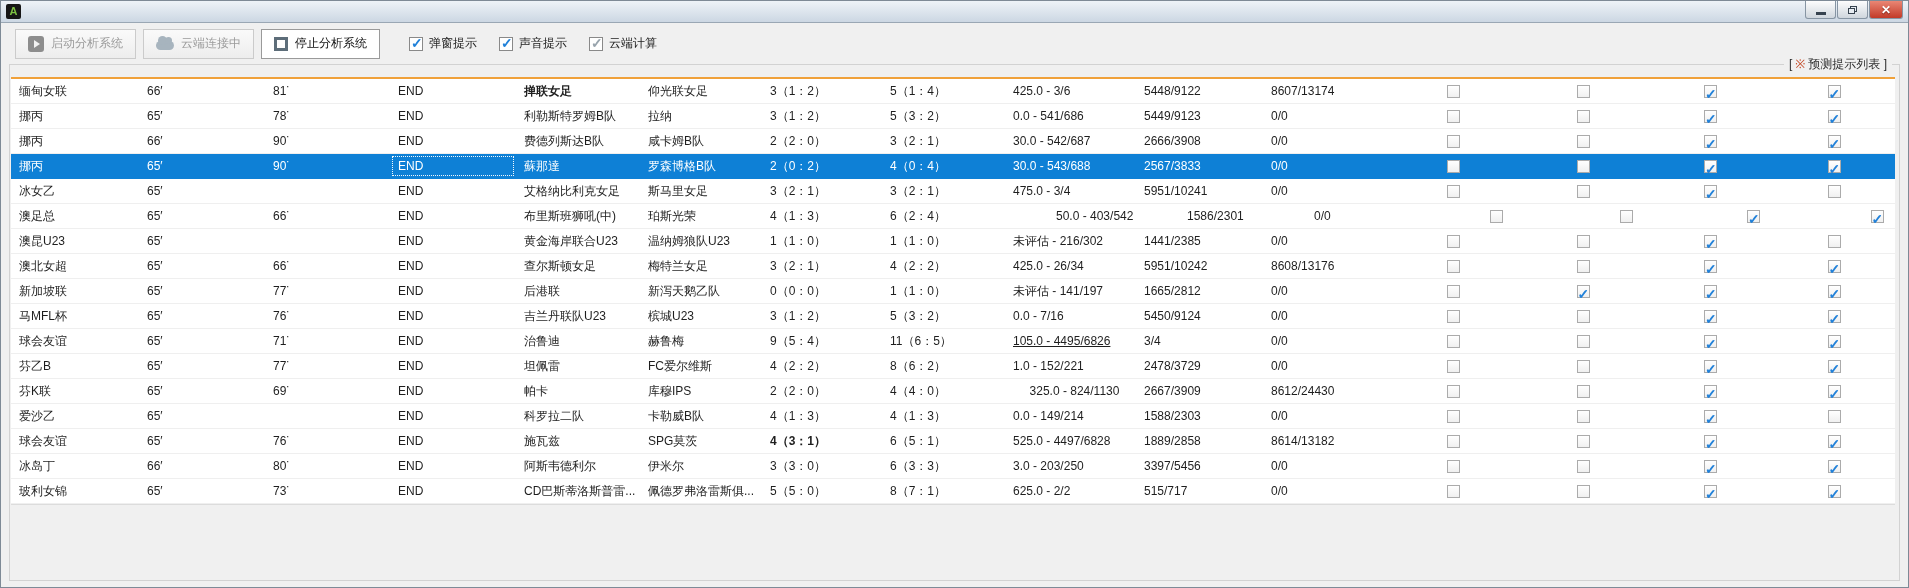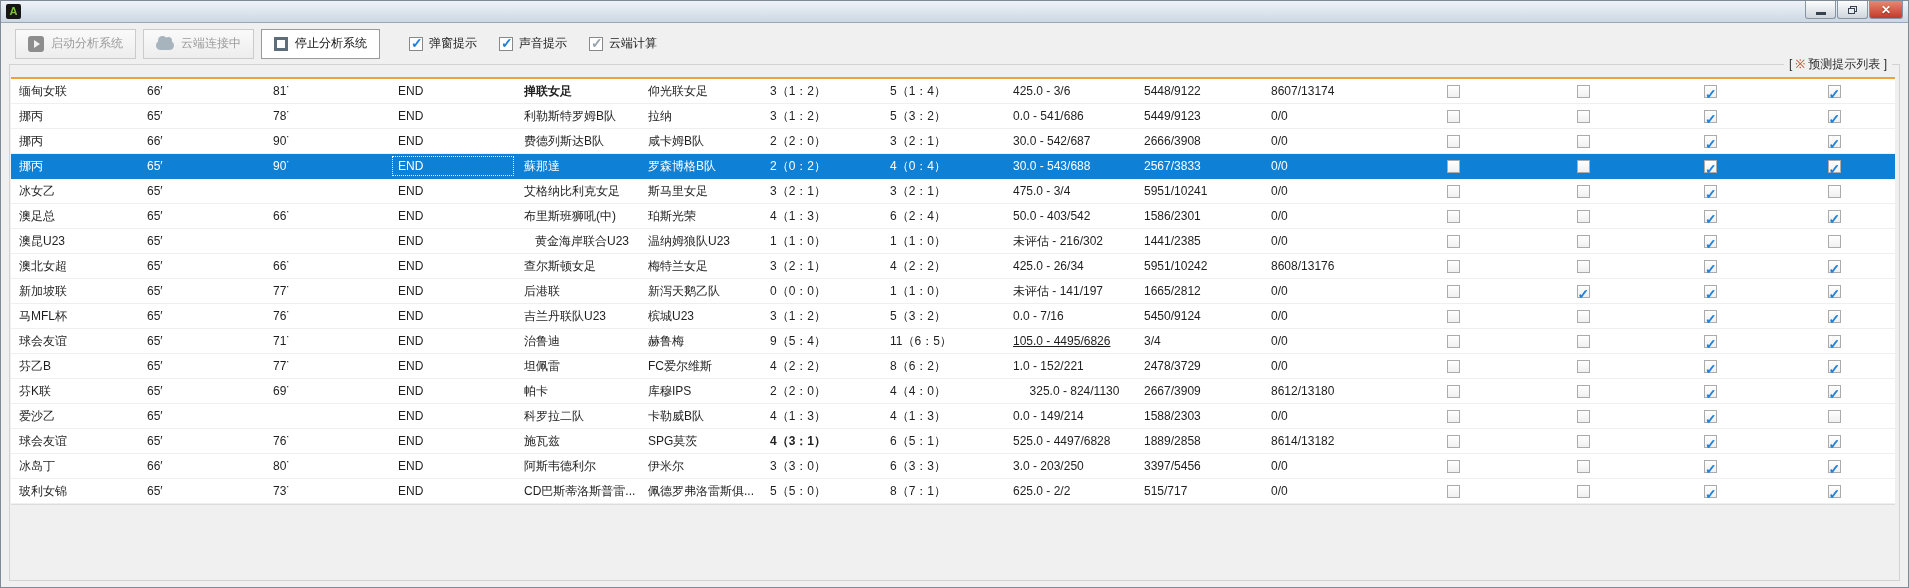--- a/index.html
+++ b/index.html
@@ -257,42 +257,42 @@
           </div>
           <div class="trow">
             <div class="tcell" style="width: 128px;">澳足总</div>
             <div class="tcell" style="width: 126px;">65′</div>
             <div class="tcell" style="width: 125px;">66˙</div>
             <div class="tcell" style="width: 126px;">END</div>
             <div class="tcell" style="width: 124px;">布里斯班狮吼(中)</div>
             <div class="tcell" style="width: 122px;">珀斯光荣</div>
             <div class="tcell" style="width: 120px;">4（1：3）</div>
             <div class="tcell" style="width: 123px;">6（2：4）</div>
-            <div class="tcell" style="width: 131px;">50.0 - 403/542</div>
+            <div class="tcell" style="width: 131px; margin-left: 43px;">50.0 - 403/542</div>
             <div class="tcell" style="width: 127px;">1586/2301</div>
             <div class="tcell" style="width: 126px;">0/0</div>
             <div class="tcell center" style="width: 129px;">
               <span class="grid-cb"></span>
             </div>
             <div class="tcell center" style="width: 130px;">
               <span class="grid-cb"></span>
             </div>
             <div class="tcell center" style="width: 125px;">
               <span class="grid-cb checked"></span>
             </div>
             <div class="tcell center" style="width: 122px;">
               <span class="grid-cb checked"></span>
             </div>
           </div>
           <div class="trow">
             <div class="tcell" style="width: 128px;">澳昆U23</div>
             <div class="tcell" style="width: 126px;">65′</div>
             <div class="tcell" style="width: 125px;"></div>
             <div class="tcell" style="width: 126px;">END</div>
-            <div class="tcell" style="width: 124px; text-align: center;">黄金海岸联合U23</div>
+            <div class="tcell" style="width: 124px;">黄金海岸联合U23</div>
             <div class="tcell" style="width: 122px;">温纳姆狼队U23</div>
             <div class="tcell" style="width: 120px;">1（1：0）</div>
             <div class="tcell" style="width: 123px;">1（1：0）</div>
             <div class="tcell" style="width: 131px;">未评估 - 216/302</div>
             <div class="tcell" style="width: 127px;">1441/2385</div>
             <div class="tcell" style="width: 126px;">0/0</div>
             <div class="tcell center" style="width: 129px;">
               <span class="grid-cb"></span>
             </div>
             <div class="tcell center" style="width: 130px;">
@@ -434,21 +434,21 @@
             <div class="tcell" style="width: 128px;">芬K联</div>
             <div class="tcell" style="width: 126px;">65′</div>
             <div class="tcell" style="width: 125px;">69˙</div>
             <div class="tcell" style="width: 126px;">END</div>
             <div class="tcell" style="width: 124px;">帕卡</div>
             <div class="tcell" style="width: 122px;">库穆IPS</div>
             <div class="tcell" style="width: 120px;">2（2：0）</div>
             <div class="tcell" style="width: 123px;">4（4：0）</div>
             <div class="tcell" style="width: 131px; text-align: center;">325.0 - 824/1130</div>
             <div class="tcell" style="width: 127px;">2667/3909</div>
-            <div class="tcell" style="width: 126px;">8612/13180</div>
+            <div class="tcell" style="width: 126px;">8612/24430</div>
             <div class="tcell center" style="width: 129px;">
               <span class="grid-cb"></span>
             </div>
             <div class="tcell center" style="width: 130px;">
               <span class="grid-cb"></span>
             </div>
             <div class="tcell center" style="width: 125px;">
               <span class="grid-cb checked"></span>
             </div>
             <div class="tcell center" style="width: 122px;">

